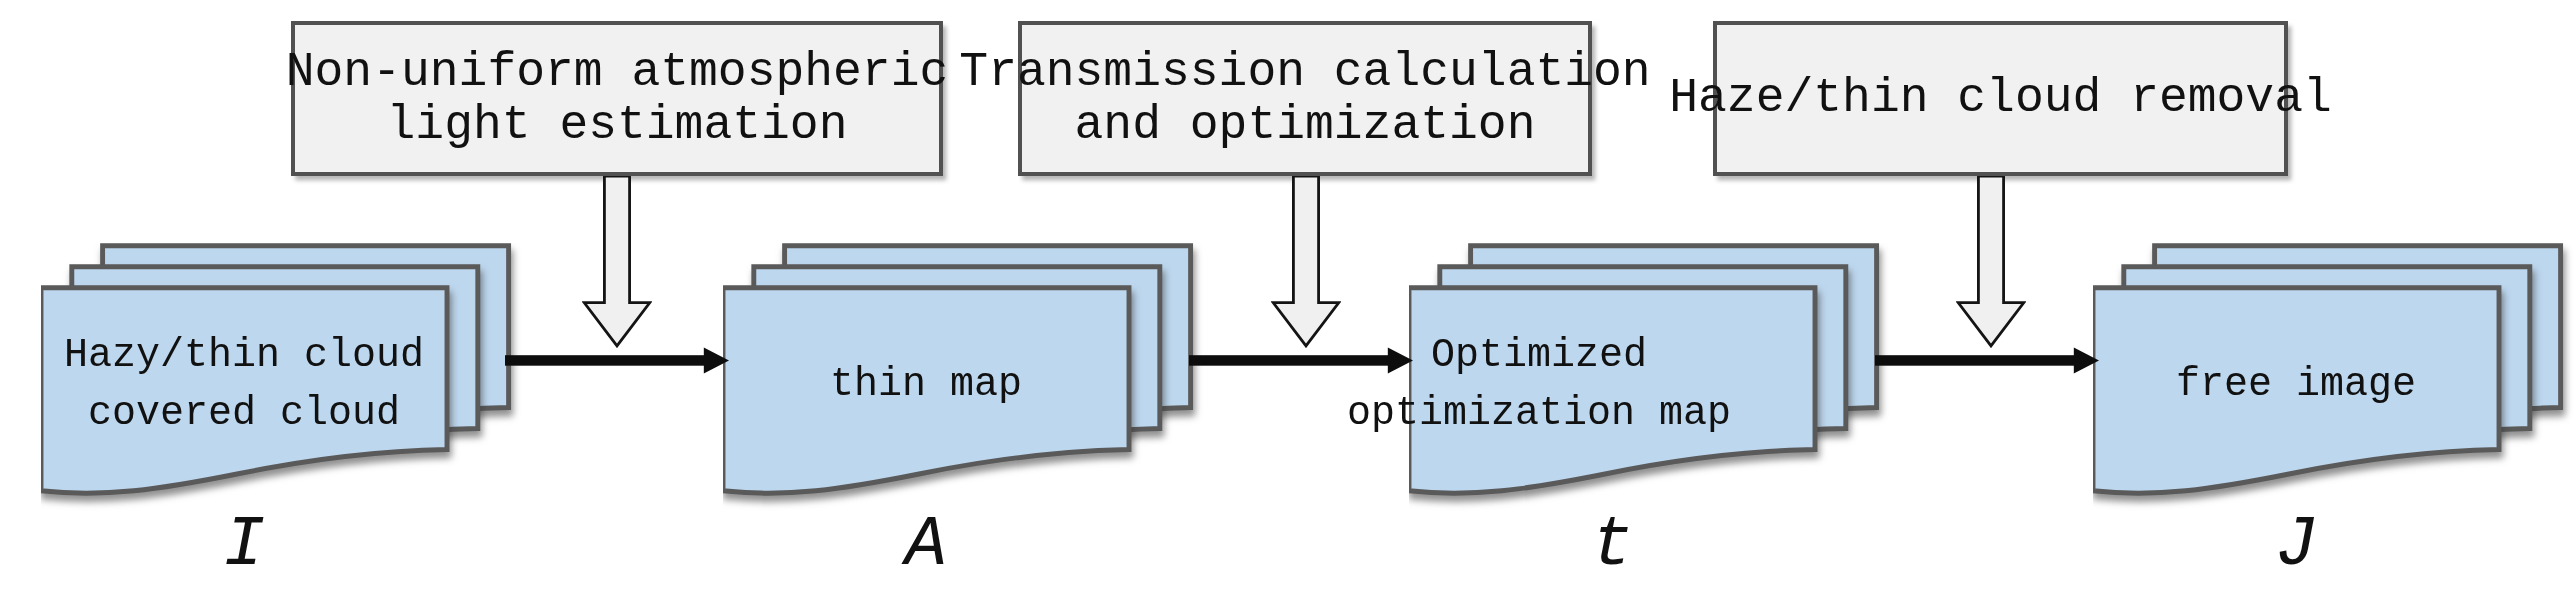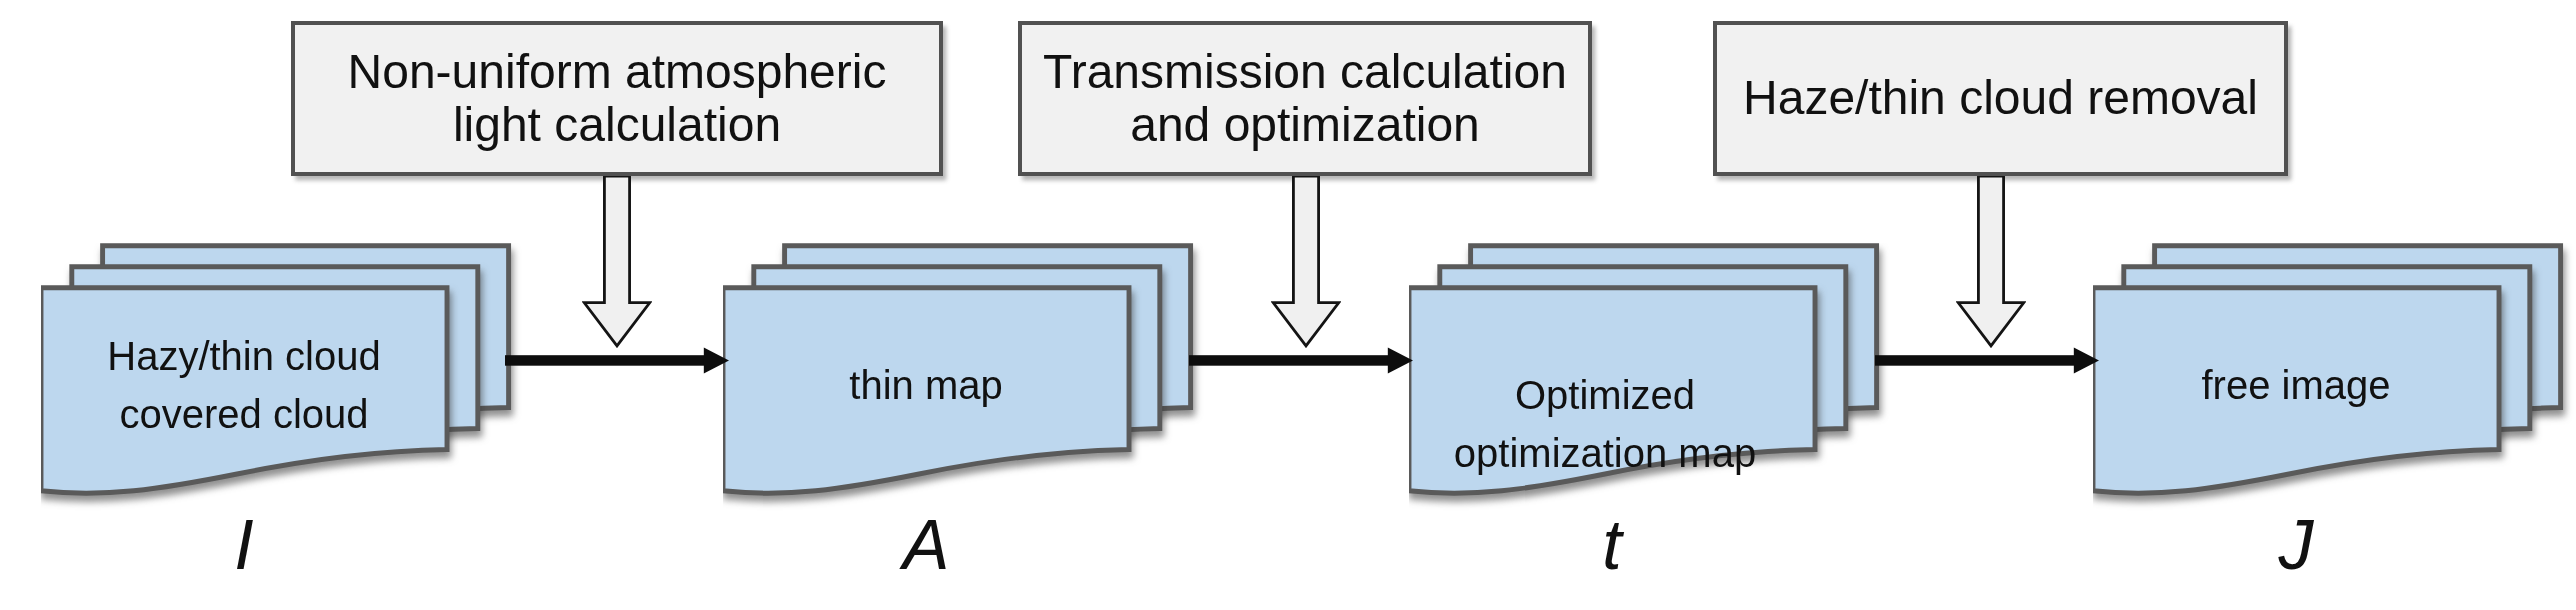--- a/index.html
+++ b/index.html
@@ -5,21 +5,21 @@
   html, body {
     margin: 0;
     padding: 0;
     background: #ffffff;
   }
   .canvas {
     position: relative;
     width: 2576px;
     height: 592px;
     background: #ffffff;
-    font-family: Liberation Sans, sans-serif;
+    font-family: Liberation Mono, monospace;
     overflow: hidden;
   }
   
   .pbox {
     position: absolute;
     top: 21px;
     height: 155px;
     background: #f1f1f1;
     border: 4.9px solid #515151;
     box-sizing: border-box;
@@ -93,21 +93,21 @@
     line-height: 81px;
   }
 </style>
 </head>
 <body>
 
 <div class="canvas">
 
   <div class="pbox" style="left:291px; width:652px;">
     <div class="pbox-line">Non-uniform atmospheric</div>
-    <div class="pbox-line">light calculation</div>
+    <div class="pbox-line">light estimation</div>
   </div>
 
   <div class="pbox" style="left:1018px; width:574px;">
     <div class="pbox-line">Transmission calculation</div>
     <div class="pbox-line">and optimization</div>
   </div>
 
   <div class="pbox" style="left:1704px; width:575px;margin-left:9px;">
     <div class="pbox-line">Haze/thin cloud removal</div>
   </div>
@@ -159,21 +159,21 @@
     <g transform="translate(88,4)">
         <path class="sheet" d="M0 0 H580 V231 C470 233 368 248 280 266 C170 288 90 300 0 290 Z"></path>
       </g>
     <g transform="translate(44,34)">
         <path class="sheet" d="M0 0 H580 V231 C470 233 368 248 280 266 C170 288 90 300 0 290 Z"></path>
       </g>
     <g transform="translate(0,64)">
         <path class="sheet" d="M0 0 H580 V231 C470 233 368 248 280 266 C170 288 90 300 0 290 Z"></path>
       </g>
   </svg>
-  <div class="stack-text" style="left:1402px;margin-top:39px;">
+  <div class="stack-text" style="left:1336px;">
     <div class="stack-line">Optimized</div>
     <div class="stack-line">optimization map</div>
   </div>
   <div class="symbol" style="left:1409px;">t</div>
 
   <svg class="stack-svg" style="left:2093px;" viewBox="0 0 700 390">
     <g transform="translate(88,4)">
         <path class="sheet" d="M0 0 H580 V231 C470 233 368 248 280 266 C170 288 90 300 0 290 Z"></path>
       </g>
     <g transform="translate(44,34)">

